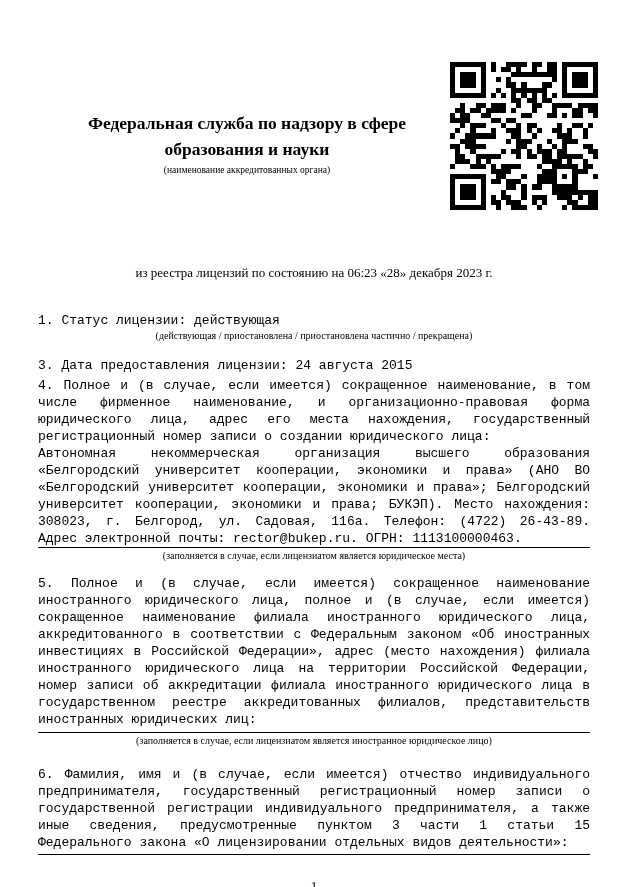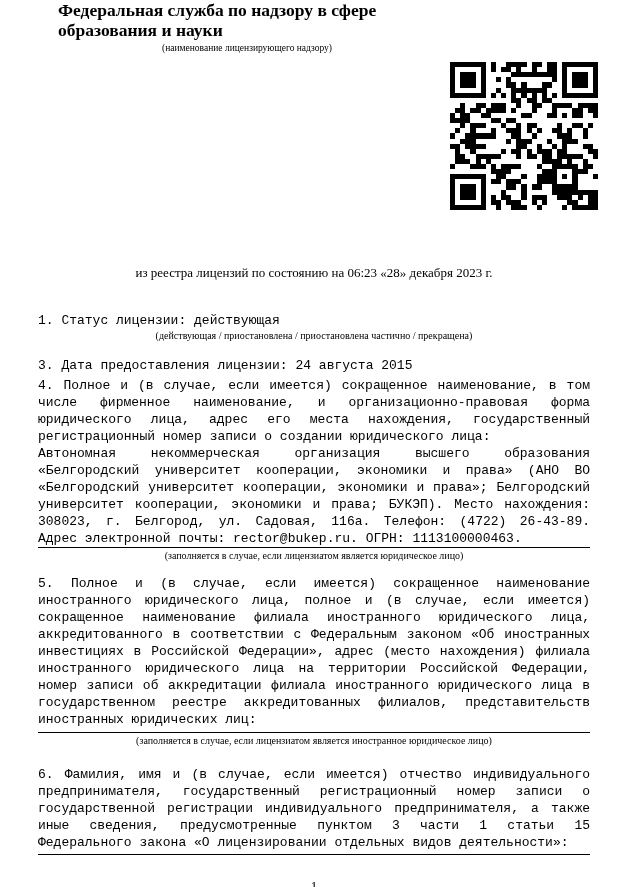--- a/index.html
+++ b/index.html
@@ -5,22 +5,22 @@
   html,body{margin:0;padding:0;background:#fff;}
   .page{
     width:625px;height:887px;position:relative;background:#ffffff;
     font-family:"Liberation Serif","DejaVu Serif",serif;
     color:#000;overflow:hidden;
   }
   .content{padding:0 35px 0 38px;}
   
   .header{position:relative;height:252px;}
   .authority{
-    width:378px;margin-left:58px;text-align:left;
-    font-weight:bold;font-size:17.5px;line-height:20px;
+    padding-top:110px;width:378px;margin-left:58px;text-align:center;
+    font-weight:bold;font-size:17.5px;line-height:26px;
   }
   .authority-caption{
     width:378px;margin-left:58px;text-align:center;
     font-size:9.5px;line-height:12px;font-weight:normal;margin-top:2px;
   }
   .qr{position:absolute;top:62px;right:27px;width:148px;height:148px;}
   .qr svg{width:148px;height:148px;display:block;shape-rendering:crispEdges;fill:#000;}
   
   .vypiska{margin-top:12px;text-align:center;font-size:13px;line-height:18px;}
   
@@ -38,21 +38,21 @@
   .note-gap{margin-top:1px;}
   .page-number{margin-top:22px;text-align:center;font-size:13px;line-height:17px;}
 </style>
 </head>
 <body>
 
 <div class="page">
 
   <div class="header">
     <div class="authority">Федеральная служба по надзору в сфере образования и науки</div>
-    <div class="authority-caption">(наименование лицензирующего надзору)</div>
+    <div class="authority-caption">(наименование аккредитованных органа)</div>
     <div class="qr">
       <svg viewBox="0 0 29 29" xmlns="http://www.w3.org/2000/svg">
           <rect x="0" y="0" width="1" height="1"></rect>
           <rect x="1" y="0" width="1" height="1"></rect>
           <rect x="2" y="0" width="1" height="1"></rect>
           <rect x="3" y="0" width="1" height="1"></rect>
           <rect x="4" y="0" width="1" height="1"></rect>
           <rect x="5" y="0" width="1" height="1"></rect>
           <rect x="6" y="0" width="1" height="1"></rect>
           <rect x="8" y="0" width="1" height="1"></rect>
@@ -473,21 +473,21 @@
 
     <div class="item single mt30">1. Статус лицензии: действующая</div>
     <div class="note">(действующая / приостановлена / приостановлена частично / прекращена)</div>
 
 
     <div class="item single mt14">3. Дата предоставления лицензии: 24 августа 2015</div>
 
     <div class="item mt13">4. Полное и (в случае, если имеется) сокращенное наименование, в том числе фирменное наименование, и организационно-правовая форма юридического лица, адрес его места нахождения, государственный регистрационный номер записи о создании юридического лица:</div>
     <div class="item">Автономная некоммерческая организация высшего образования «Белгородский университет кооперации, экономики и права» (АНО ВО «Белгородский университет кооперации, экономики и права»; Белгородский университет кооперации, экономики и права; БУКЭП). Место нахождения: 308023, г. Белгород, ул. Садовая, 116а. Телефон: (4722) 26-43-89. Адрес электронной почты: rector@bukep.ru. ОГРН: 1113100000463.</div>
     <hr class="rule">
-    <div class="note note-gap">(заполняется в случае, если лицензиатом является юридическое лицо)</div>
+    <div class="note note-gap">(заполняется в случае, если лицензиатом является юридическое места)</div>
 
     <div class="item mt12">5. Полное и (в случае, если имеется) сокращенное наименование иностранного юридического лица, полное и (в случае, если имеется) сокращенное наименование филиала иностранного юридического лица, аккредитованного в соответствии с Федеральным законом «Об иностранных инвестициях в Российской Федерации», адрес (место нахождения) филиала иностранного юридического лица на территории Российской Федерации, номер записи об аккредитации филиала иностранного юридического лица в государственном реестре аккредитованных филиалов, представительств иностранных юридических лиц:</div>
     <hr class="rule rule-gap">
     <div class="note note-gap">(заполняется в случае, если лицензиатом является иностранное юридическое лицо)</div>
 
     <div class="item mt18">6. Фамилия, имя и (в случае, если имеется) отчество индивидуального предпринимателя, государственный регистрационный номер записи о государственной регистрации индивидуального предпринимателя, а также иные сведения, предусмотренные пунктом 3 части 1 статьи 15 Федерального закона «О лицензировании отдельных видов деятельности»:</div>
     <hr class="rule rule-gap2">
 
     <div class="page-number">1</div>
 

